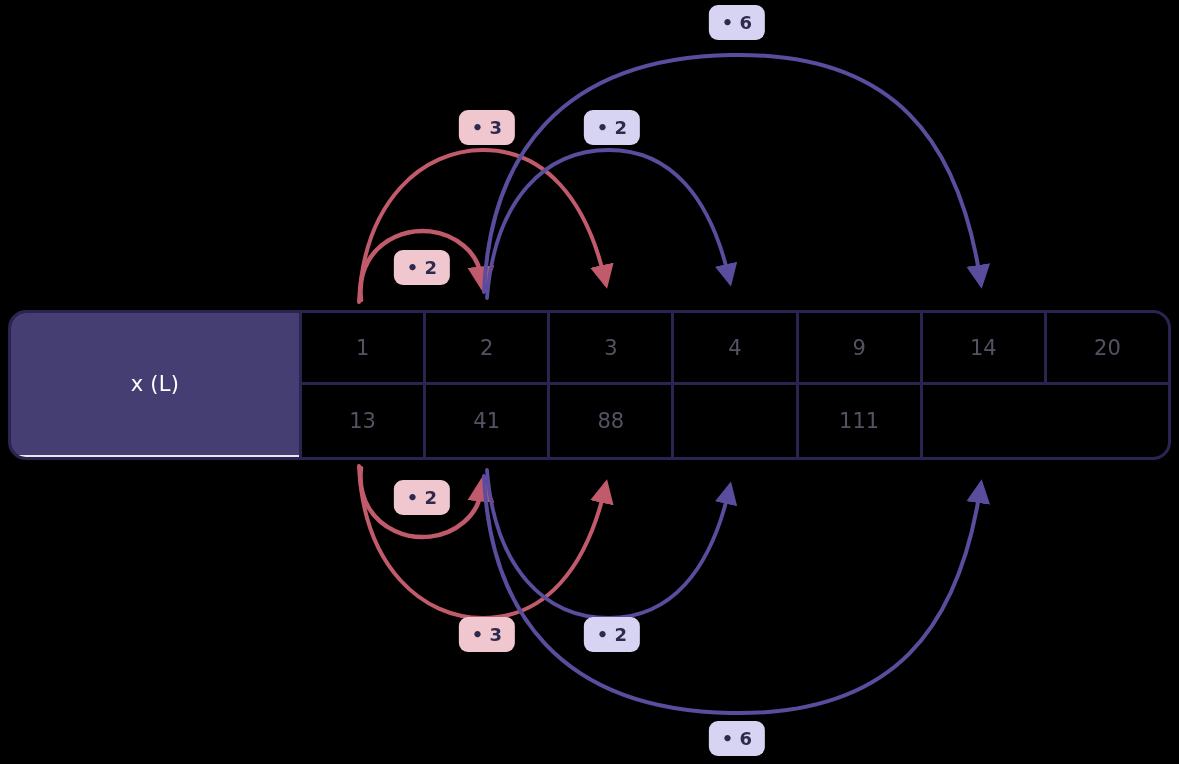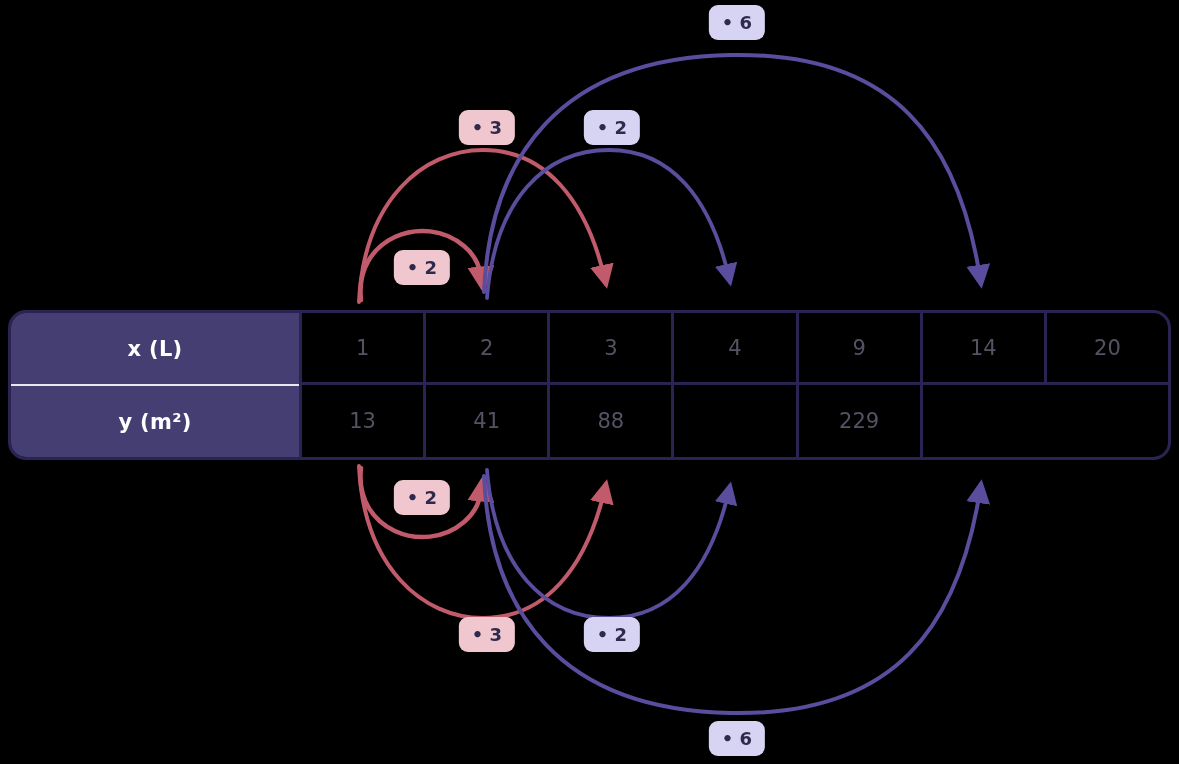--- a/index.html
+++ b/index.html
@@ -33,21 +33,21 @@
     background: #453e72;
     display: flex;
     flex-direction: column;
   }
   .header-cell {
     flex: 1;
     display: flex;
     align-items: center;
     justify-content: center;
     color: #ffffff;
-    font-weight: 700;
+    font-weight: 400;
     font-size: 21px;
     letter-spacing: .3px;
   }
   .header-cell.first { border-bottom: 2px solid rgba(255,255,255,.88); }
 
   .grid {
     flex: 1;
     display: grid;
     grid-template-columns: repeat(7, 1fr);
     grid-template-rows: 1fr 1fr;
@@ -102,35 +102,34 @@
 
     <path d="M361,468 C354,530 424,556 464,522 C476,512 481,500 483,480" fill="none" stroke="#c15b6c" stroke-width="4.5" stroke-linecap="round" marker-end="url(#arrow-red)"></path>
     <path d="M359,466 C364,568 423,618 483,618 C544,618 587,570 606,484" fill="none" stroke="#c15b6c" stroke-width="4" stroke-linecap="round" marker-end="url(#arrow-red)"></path>
     <path d="M487,470 C495,570 546,618 609,618 C670,618 711,572 730,486" fill="none" stroke="#5a4d9e" stroke-width="3.8" stroke-linecap="round" marker-end="url(#arrow-purple)"></path>
     <path d="M484,476 C490,612 560,710 731,713 C894,716 960,628 981,484" fill="none" stroke="#5a4d9e" stroke-width="4" stroke-linecap="round" marker-end="url(#arrow-purple)"></path>
   </svg>
 
   <div class="prop-table">
     <div class="header-col">
       <div class="header-cell first">x (L)</div>
-      <div class="header-cell">y (m²)</div>
     </div>
     <div class="grid">
       <div class="cell rowtop">1</div>
       <div class="cell rowtop">2</div>
       <div class="cell rowtop">3</div>
       <div class="cell rowtop">4</div>
       <div class="cell rowtop">9</div>
       <div class="cell rowtop">14</div>
       <div class="cell rowtop">20</div>
       <div class="cell">13</div>
       <div class="cell">41</div>
       <div class="cell">88</div>
       <div class="cell"></div>
-      <div class="cell">229</div>
+      <div class="cell">111</div>
       <div class="cell"></div>
     </div>
   </div>
 
   <div class="pill pink" style="left:422px; top:250px;">• 2</div>
   <div class="pill pink" style="left:487px; top:110px;">• 3</div>
   <div class="pill lavender" style="left:612px; top:110px;">• 2</div>
   <div class="pill lavender" style="left:737px; top:5px;">• 6</div>
 
   <div class="pill pink" style="left:422px; top:480px;">• 2</div>

